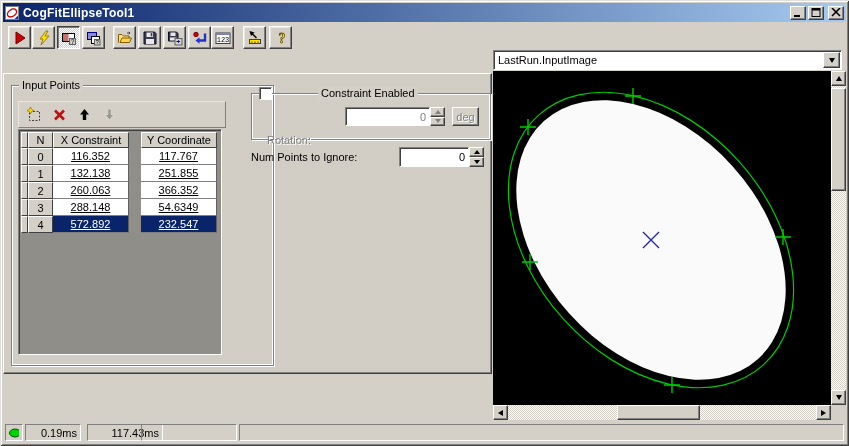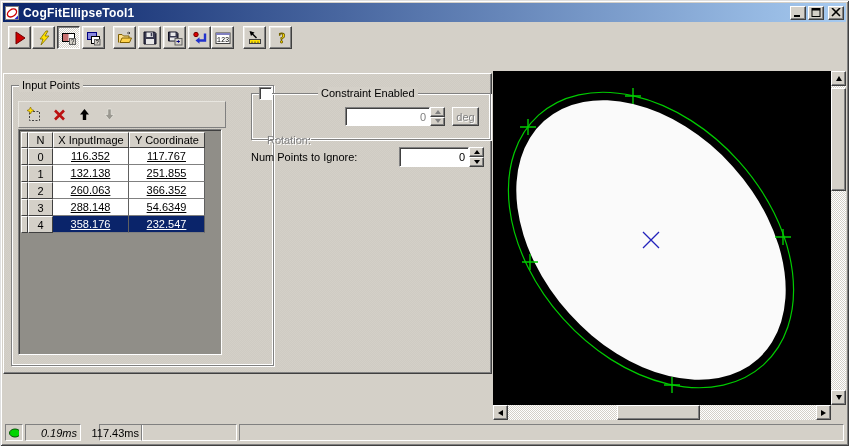--- a/index.html
+++ b/index.html
@@ -90,21 +90,21 @@
     border:1px solid; border-color:#808080 #fff #fff #808080;
     box-shadow: inset 1px 1px 0 #404040;
     background:#908e88; overflow:hidden; padding:2px 0 0 2px;
   }
   .tr { display:flex; height:17px; }
   .tr.hdr { height:16px; }
   .gc { display:flex; align-items:center; justify-content:center; overflow:hidden; }
   .c-rh { width:7px; }
   .c-n { width:25px; }
   .c-x { width:76px; }
-  .c-y { width:76px; }
+  .c-y { width:76px;margin-left:12px; }
   .gray-cell {
     background:#d4d0c8;
     border:1px solid; border-color:#fff #404040 #404040 #fff;
   }
   .data-cell { background:#fff; border-right:1px solid #606060; border-bottom:1px solid #808080;text-decoration:underline; }
   .tr.sel .data-cell { background:#0a246a; color:#fff; }
 
   
   .dlabel { position:absolute; white-space:nowrap; }
   .disabled-text { color:#808080; text-shadow:1px 1px 0 #ffffff; }
@@ -320,21 +320,21 @@
           <svg width="17" height="17">
             <path d="M8.5 14 L13 8.5 H10.2 V3 H6.8 V8.5 H4 Z" fill="#9a9890" stroke="#e8e6e0" stroke-width="0.7"></path>
           </svg>
         </span>
       </div>
 
       <div id="grid-panel">
         <div class="tr hdr">
           <span class="gc c-rh gray-cell"></span>
           <span class="gc c-n gray-cell">N</span>
-          <span class="gc c-x gray-cell">X InputImage</span>
+          <span class="gc c-x gray-cell">X Constraint</span>
           <span class="gc c-y gray-cell">Y Coordinate</span>
         </div>
         <div id="points-tbody">
             <div class="tr">
               <span class="gc c-rh gray-cell"></span>
               <span class="gc c-n gray-cell">0</span>
               <span class="gc c-x data-cell">116.352</span>
               <span class="gc c-y data-cell">117.767</span>
             </div>
             <div class="tr">
@@ -351,21 +351,21 @@
             </div>
             <div class="tr">
               <span class="gc c-rh gray-cell"></span>
               <span class="gc c-n gray-cell">3</span>
               <span class="gc c-x data-cell">288.148</span>
               <span class="gc c-y data-cell">54.6349</span>
             </div>
             <div class="tr sel">
               <span class="gc c-rh gray-cell"></span>
               <span class="gc c-n gray-cell">4</span>
-              <span class="gc c-x data-cell">358.176</span>
+              <span class="gc c-x data-cell">572.892</span>
               <span class="gc c-y data-cell">232.547</span>
             </div>
           </div>
       </div>
     </div>
 
     <div class="group" id="grp-constraint">
       <span class="checkbox" style="left:7px; top:-7px;"></span>
       <span class="glabel" style="left:22px;margin-left:44px;">Constraint Enabled</span>
       <span class="dlabel disabled-text" style="left:15px; top:16px;margin-top:24px;">Rotation:</span>
@@ -386,20 +386,26 @@
     <span class="spinner" style="left:465px; top:73px; height:20px;">
       <span class="spinbtn">
           <span class="arr-up"></span>
         </span>
       <span class="spinbtn">
           <span class="arr-dn"></span>
         </span>
     </span>
   </div>
 
+  <div id="record-combo">
+    <span class="cval">LastRun.InputImage</span>
+    <span id="combo-drop">
+        <span class="tri-dn"></span>
+      </span>
+  </div>
 
   <div id="image-region">
     <div id="image-display">
       <svg id="overlay" width="338" height="334" viewBox="0 0 338 334">
         <ellipse id="blob" fill="#fafafa" cx="158" cy="169" rx="160" ry="110" transform="rotate(48 158 169)"></ellipse>
         <ellipse id="fit-ellipse" fill="none" stroke-width="1.2" cx="158" cy="169" rx="168" ry="118" transform="rotate(48 158 169)" stroke="#00cc00"></ellipse>
         <g id="markers">
             <path d="M27 56H43M35 48V64" stroke="#00cc00" fill="none" stroke-width="1.4"></path>
             <path d="M132 25H148M140 17V33" stroke="#00cc00" fill="none" stroke-width="1.4"></path>
             <path d="M29 191H45M37 183V199" stroke="#00cc00" fill="none" stroke-width="1.4"></path>
@@ -429,19 +435,19 @@
     </div>
     <div id="scroll-corner"></div>
   </div>
 
   <div id="statusbar">
     <span class="spanel" style="left:2px; width:18px; justify-content:center;">
       <svg width="12" height="10">
           <ellipse id="led" cx="6" cy="5" rx="5.5" ry="4" stroke="#005500" fill="#00d400"></ellipse>
         </svg>
     </span>
-    <span class="spanel" style="left:22px; width:56px;font-style:italic;">0.19ms</span>
-    <span class="spanel" style="left:96px; width:44px;">117.43ms</span>
+    <span class="spanel" style="left:22px; width:56px;">0.19ms</span>
+    <span class="spanel" style="left:84px; width:76px;">117.43ms</span>
     <span class="spanel" style="left:138px; width:96px;"></span>
     <span class="spanel" style="left:236px; width:605px;"></span>
   </div>
 
 </div>
 
 </body></html>

